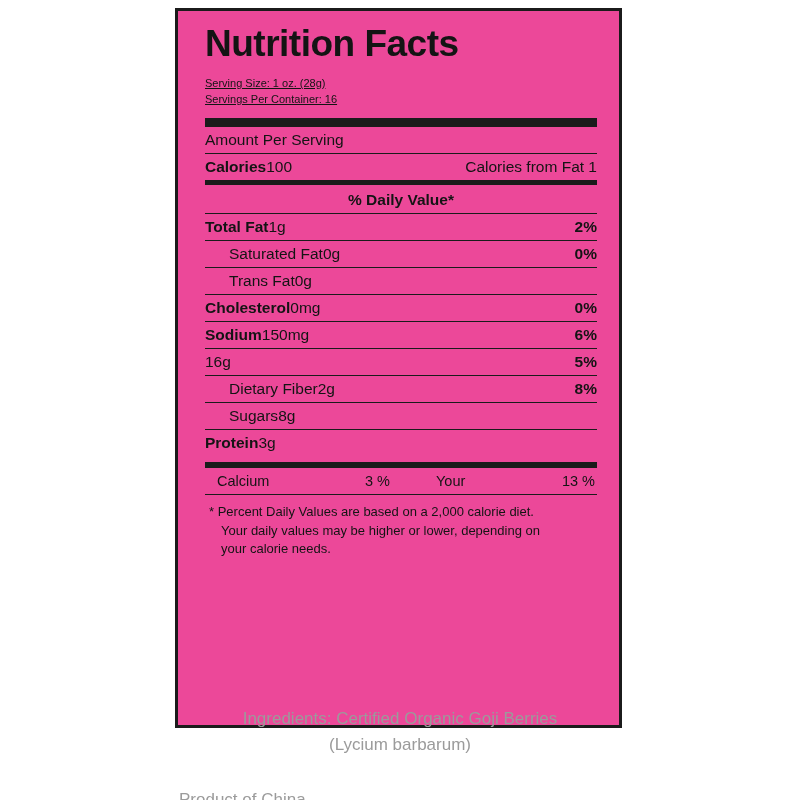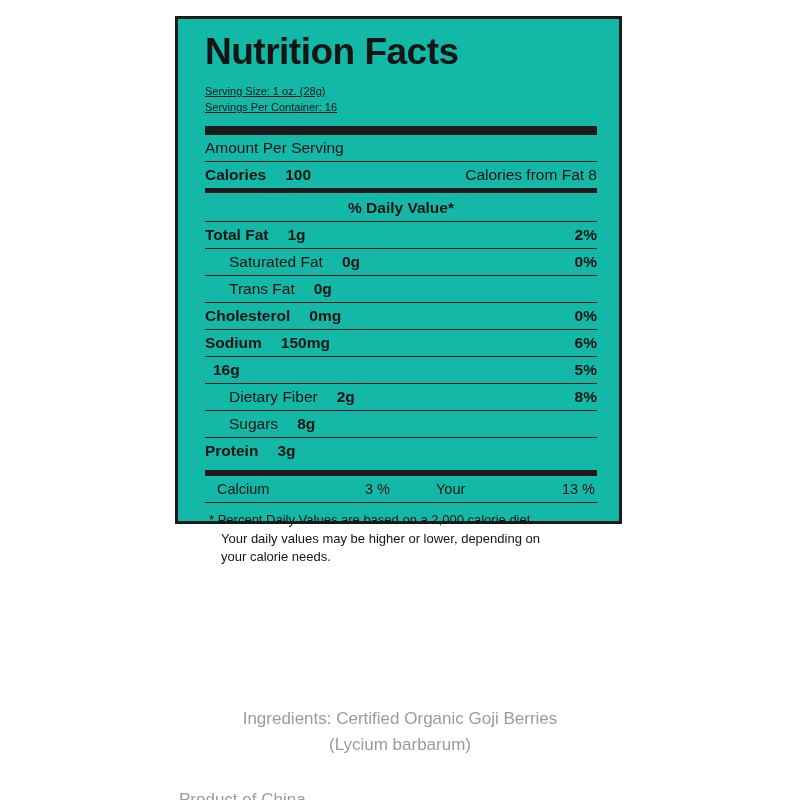--- a/index.html
+++ b/index.html
@@ -12,26 +12,26 @@
     height: 800px;
     font-family: "Liberation Sans", sans-serif;
     color: #141414;
     position: relative;
     overflow: hidden;
   }
 
   .panel {
     position: absolute;
     left: 175px;
-    top: 16px;
+    top: 8px;
     width: 447px;
-    height: 508px;
+    height: 720px;
     border: 3px solid #1b1b1b;
     box-sizing: border-box;
-    background: #14b8a6;
+    background: #ec4899;
   }
 
   .inner {
     position: absolute;
     left: 27px;
     top: 14px;
     right: 22px;
   }
 
   .title {
@@ -62,24 +62,24 @@
     border-top: 1.3px solid #1b1b1b;
   }
 
   .row {
     display: flex;
     justify-content: space-between;
     align-items: baseline;
     font-size: 15.5px;
     padding: 4px 0 4px 0;
   }
-  .row .left { display: flex; align-items: flex-start; gap: 11px; }
+  .row .left { display: flex; align-items: flex-start; }
   .row .right { font-weight: 700; }
   .name { font-weight: 700; }
-  .val { font-weight: 700; margin-left: 8px; }
+  .val { font-weight: 400; }
   .indent { padding-left: 24px; }
 
   .amount-row {
     font-size: 15.5px;
     font-weight: 400;
     padding: 4px 0 4px 0;
   }
 
   .dv-row {
     text-align: center;
@@ -138,21 +138,21 @@
 
     <div class="amount-row">Amount Per Serving</div>
 
     <div class="rule-thin"></div>
 
     <div class="row">
       <div class="left">
         <span class="name">Calories</span>
         <span class="val">100</span>
       </div>
-      <div style="font-weight:400">Calories from Fat 8</div>
+      <div style="font-weight:400">Calories from Fat 1</div>
     </div>
 
     <div class="rule-med"></div>
 
     <div class="dv-row">% Daily Value*</div>
 
     <div class="rule-thin"></div>
 
     <div class="row">
       <div class="left">

